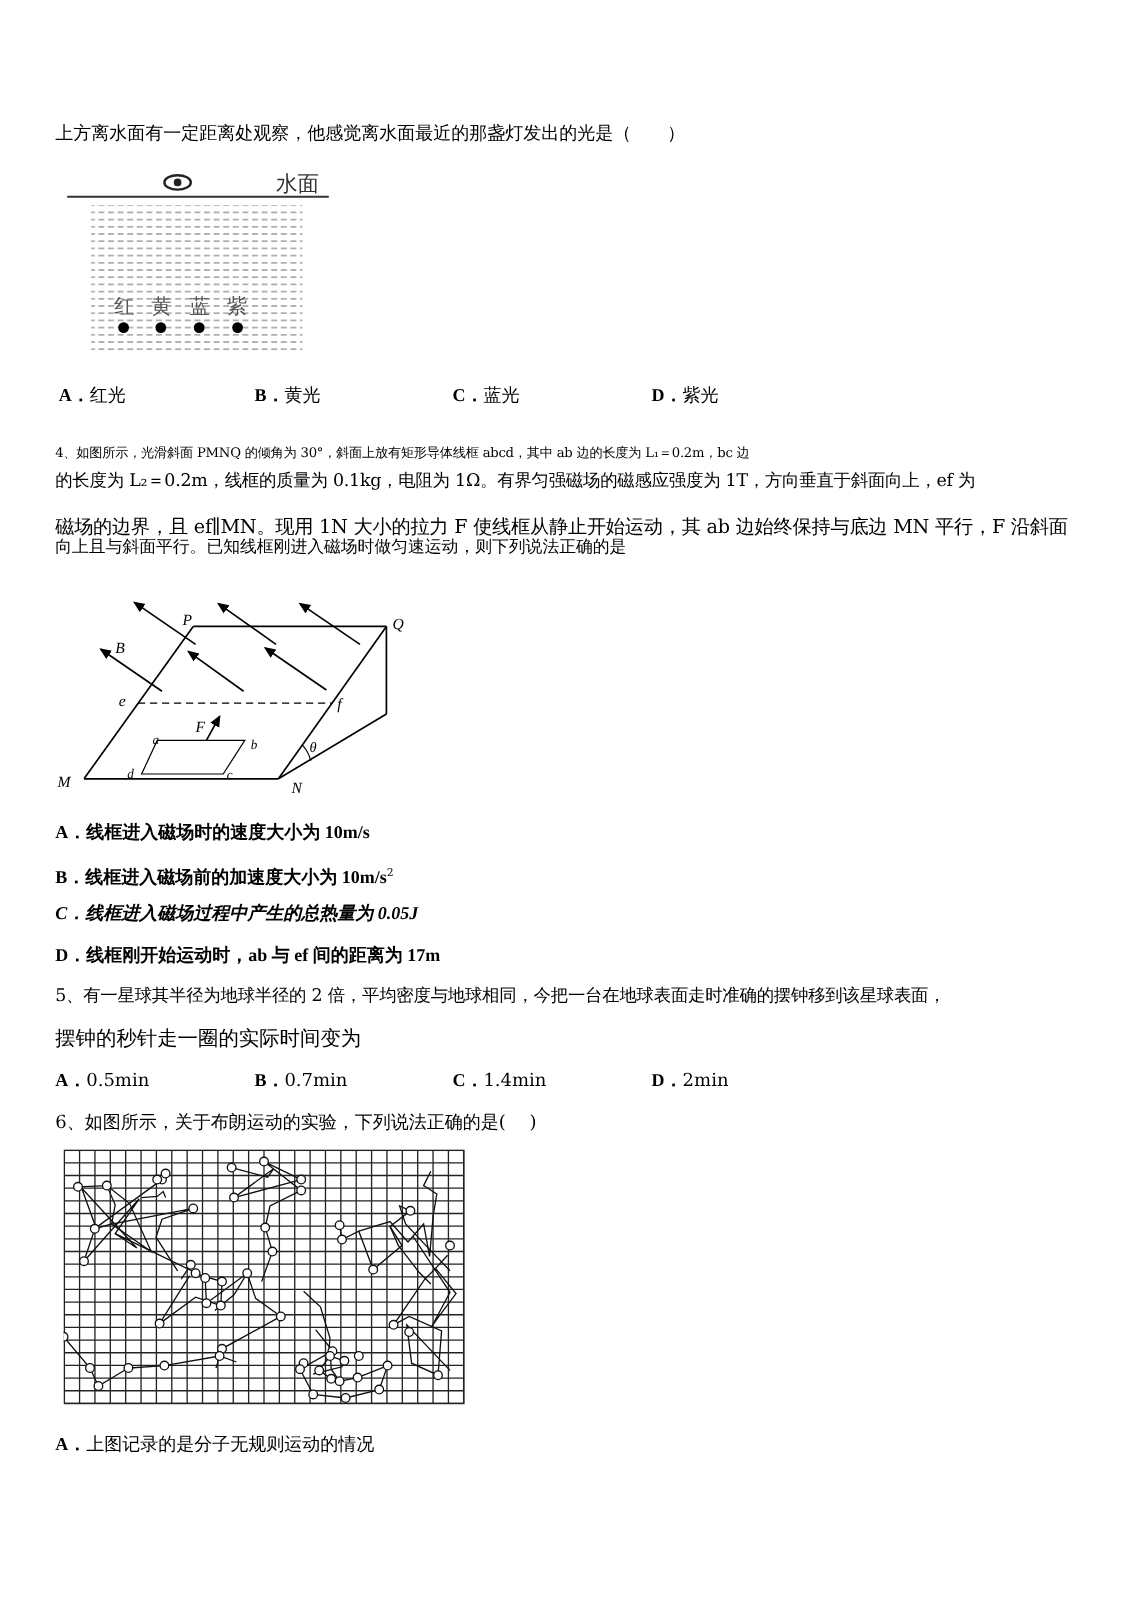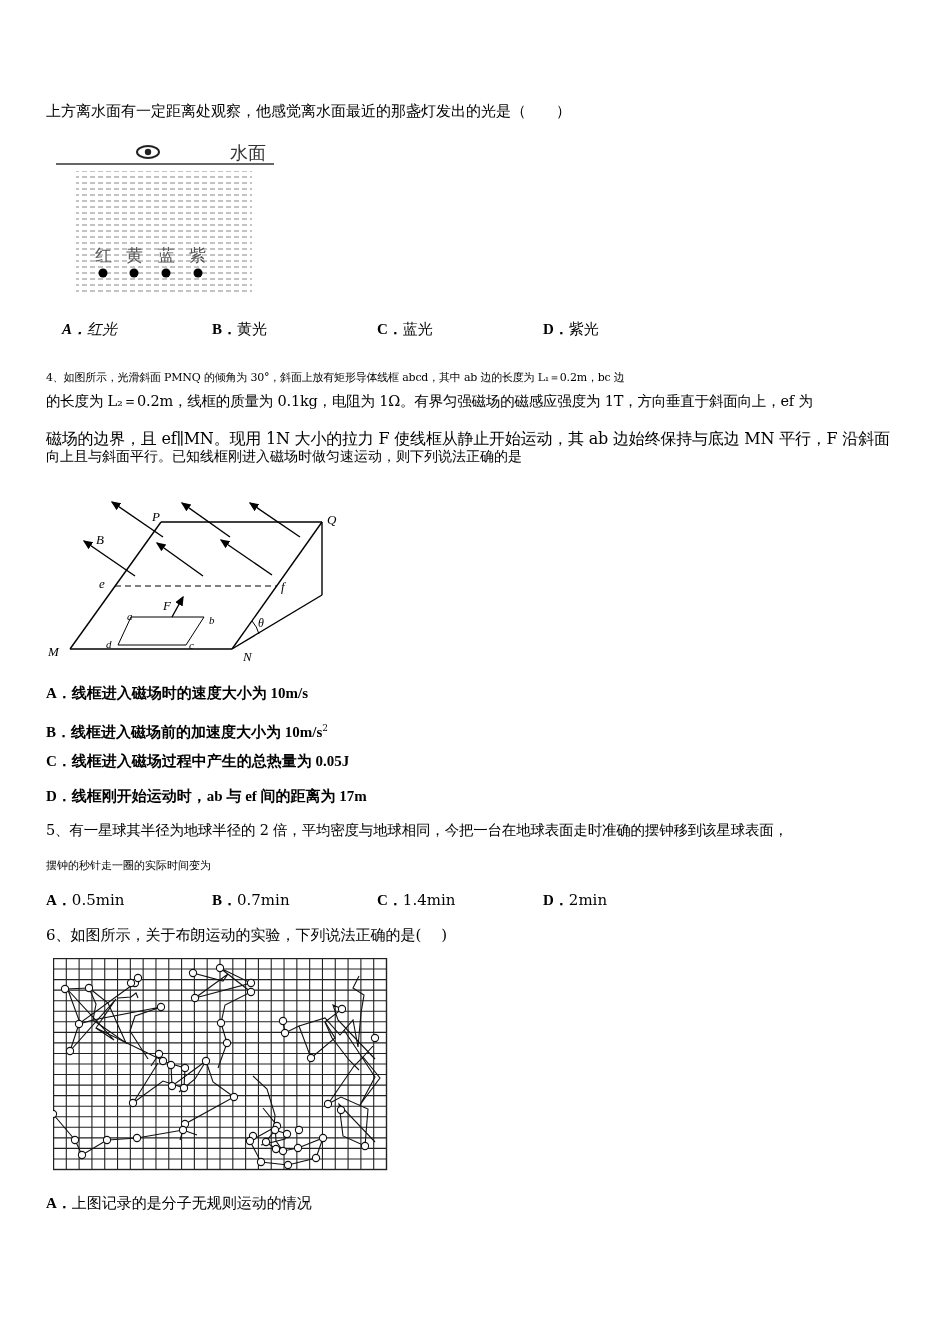--- a/index.html
+++ b/index.html
@@ -38,21 +38,21 @@
     <text x="108" y="123">蓝</text>
     <text x="139" y="123">紫</text>
   </g>
   <circle cx="53" cy="135" r="4.5" fill="#000"></circle>
   <circle cx="84" cy="135" r="4.5" fill="#000"></circle>
   <circle cx="116" cy="135" r="4.5" fill="#000"></circle>
   <circle cx="148" cy="135" r="4.5" fill="#000"></circle>
 </svg>
 
 <div class="opt-row" style="top:319px; width:880px;">
-  <span class="opt" style="left:16px;font-style:italic;"><span class="lbl">A．</span><span>红光</span></span>
+  <span class="opt" style="left:3px;"><span class="lbl">A．</span><span>红光</span></span>
   <span class="opt" style="left:166px;"><span class="lbl">B．</span><span>黄光</span></span>
   <span class="opt" style="left:331px;"><span class="lbl">C．</span><span>蓝光</span></span>
   <span class="opt" style="left:497px;"><span class="lbl">D．</span><span>紫光</span></span>
 </div>
 
 <div class="line" style="top:344px; font-size:11px; letter-spacing:-0.2px;margin-top:24px;">4、如图所示，光滑斜面 PMNQ 的倾角为 30°，斜面上放有矩形导体线框 abcd，其中 ab 边的长度为 L₁＝0.2m，bc 边</div>
 <div class="line" style="top:391px; font-size:14.5px; letter-spacing:-0.2px;">的长度为 L₂＝0.2m，线框的质量为 0.1kg，电阻为 1Ω。有界匀强磁场的磁感应强度为 1T，方向垂直于斜面向上，ef 为</div>
 <div class="line" style="top:429px; font-size:16px; letter-spacing:-0.2px;">磁场的边界，且 ef∥MN。现用 1N 大小的拉力 F 使线框从静止开始运动，其 ab 边始终保持与底边 MN 平行，F 沿斜面</div>
 <div class="line" style="top:446px; font-size:14px;">向上且与斜面平行。已知线框刚进入磁场时做匀速运动，则下列说法正确的是</div>
 
@@ -100,25 +100,25 @@
     <text x="189" y="649" font-size="11">c</text>
     <text x="106" y="648" font-size="11">d</text>
     <text x="163" y="610">F</text>
     <text x="96" y="544">B</text>
     <text x="258" y="627" font-size="12">θ</text>
   </g>
 </svg>
 
 <div class="line" style="top:683px;"><span class="lbl">A．</span><span class="b">线框进入磁场时的速度大小为 10m/s</span></div>
 <div class="line" style="top:718px;"><span class="lbl">B．</span><span class="b">线框进入磁场前的加速度大小为 10m/s</span><sup>2</sup></div>
-<div class="line" style="top:751px;"><span class="lbl">C．</span><span class="b">线框进入磁场过程中产生的总热量为 0.05J</span></div>
+<div class="line" style="top:751px;font-style:italic;"><span class="lbl">C．</span><span class="b">线框进入磁场过程中产生的总热量为 0.05J</span></div>
 <div class="line" style="top:786px;"><span class="lbl">D．</span><span class="b">线框刚开始运动时，ab 与 ef 间的距离为 17m</span></div>
 
 <div class="line" style="top:820px; font-size:14.5px; letter-spacing:-0.2px;">5、有一星球其半径为地球半径的 2 倍，平均密度与地球相同，今把一台在地球表面走时准确的摆钟移到该星球表面，</div>
-<div class="line" style="top:856px; font-size:11px;">摆钟的秒针走一圈的实际时间变为</div>
+<div class="line" style="top:856px; font-size:17px;">摆钟的秒针走一圈的实际时间变为</div>
 
 <div class="opt-row" style="top:890px; width:880px;">
   <span class="opt" style="left:0px;text-align:center;"><span class="lbl">A．</span><span class="b">0.5min</span></span>
   <span class="opt" style="left:166px;"><span class="lbl">B．</span><span class="b">0.7min</span></span>
   <span class="opt" style="left:331px;"><span class="lbl">C．</span><span class="b">1.4min</span></span>
   <span class="opt" style="left:497px;"><span class="lbl">D．</span><span class="b">2min</span></span>
 </div>
 
 <div class="line" style="top:925px;">6、如图所示，关于布朗运动的实验，下列说法正确的是(　 )</div>
 

